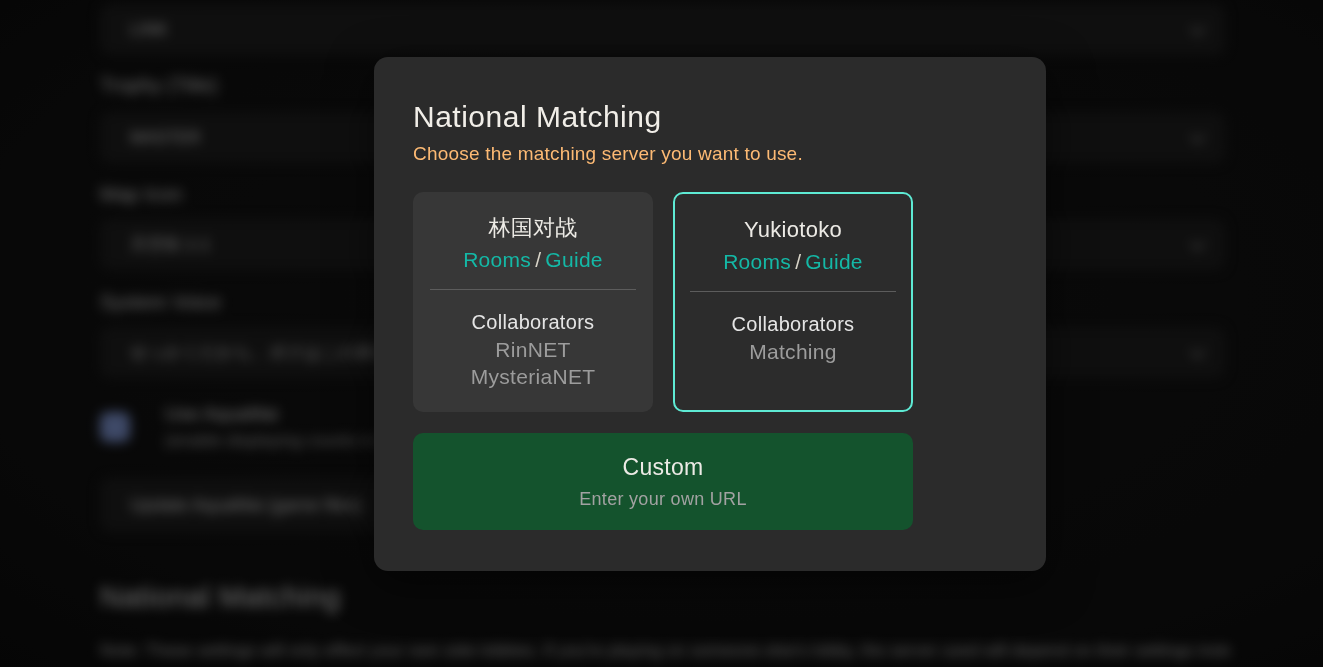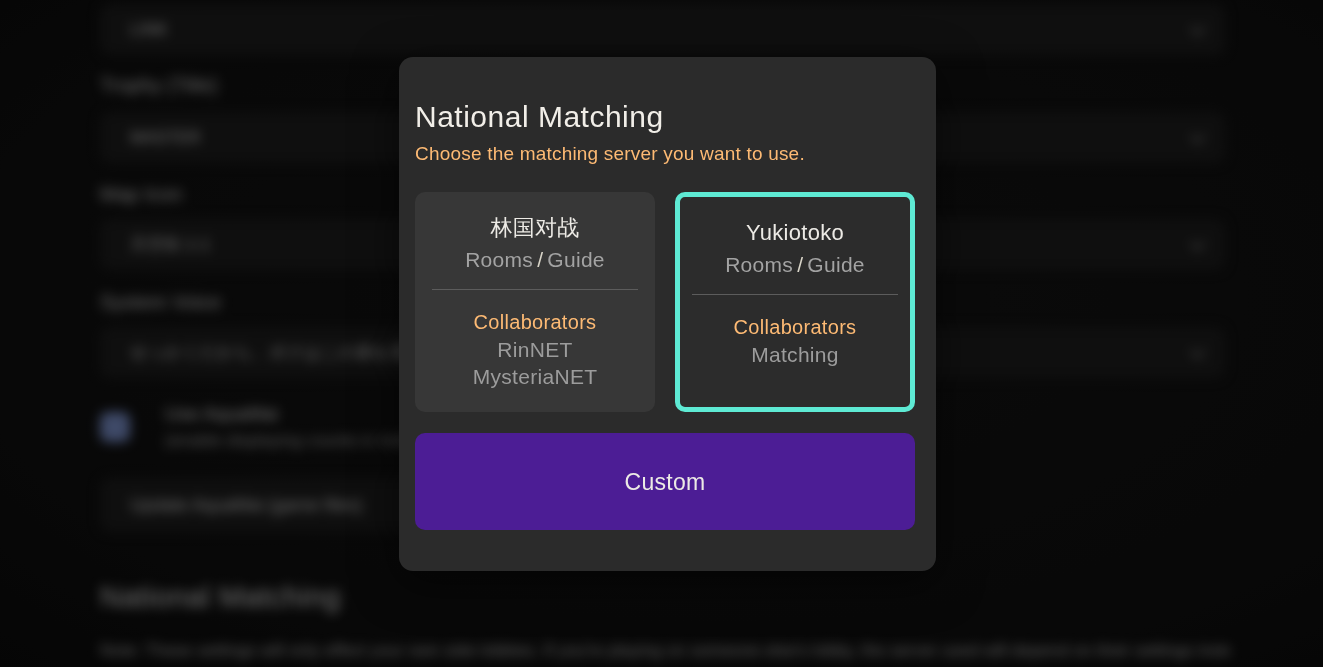--- a/index.html
+++ b/index.html
@@ -16,36 +16,36 @@
   .bg-check-label{position:absolute;left:165px;top:403px;font-size:19px;color:#e0e0e0;white-space:nowrap;}
   .bg-check-desc{position:absolute;left:165px;top:431px;font-size:17px;color:#ababab;white-space:nowrap;}
   .bg-button{position:absolute;left:100px;top:478px;width:740px;height:54px;background:#1e1e1e;border-radius:10px;border:none;text-align:left;}
   .bg-button-text{position:absolute;left:30px;top:0;line-height:54px;font-size:18px;color:#d6d6d6;white-space:nowrap;}
   .bg-heading{position:absolute;left:100px;top:581px;font-size:29px;font-weight:500;letter-spacing:.5px;color:#e5e5e5;white-space:nowrap;}
   .bg-note{position:absolute;left:100px;top:641px;width:1130px;font-size:17px;color:#bdbdbd;white-space:nowrap;overflow:hidden;}
 
   .dim-overlay{position:absolute;inset:0;background:rgba(0,0,0,0.50);}
 
   
-  .modal{position:absolute;left:374px;top:57px;width:537px;height:514px;box-sizing:border-box;
-    background:#2b2b2b;border-radius:14px;padding:0 16px;box-shadow:0 12px 45px rgba(0,0,0,.55);margin-left:25px;}
+  .modal{position:absolute;left:374px;top:57px;width:672px;height:514px;box-sizing:border-box;
+    background:#2b2b2b;border-radius:14px;padding:0 39px;box-shadow:0 12px 45px rgba(0,0,0,.55);}
   .modal-title{margin:0;padding-top:43px;font-size:30px;font-weight:400;letter-spacing:.5px;color:#f1eee8;line-height:34px;}
   .modal-subtitle{margin:9px 0 0;font-size:19px;color:#fdba74;line-height:22px;letter-spacing:.2px;}
   .server-row{margin-top:27px;display:flex;gap:20px;}
   .server-card{width:240px;height:220px;box-sizing:border-box;border-radius:10px;background:#373737;
     display:flex;flex-direction:column;align-items:center;cursor:pointer;}
-  .server-card.selected{background:#2c2c2c;border:5px solid #5eead4;}
+  .server-card.selected{background:#2c2c2c;border:2px solid #5eead4;}
   .server-name{margin-top:23px;font-size:22px;color:#eceae5;line-height:26px;letter-spacing:.3px;}
   .server-links{margin-top:6px;font-size:21px;line-height:25px;letter-spacing:.3px;}
-  .server-links a{color:#a3a3a3;text-decoration:none;cursor:pointer;}
+  .server-links a{color:#14b8a6;text-decoration:none;cursor:pointer;}
   .link-sep{color:#d8d4c8;padding:0 4px;}
   .card-divider{width:206px;height:1px;background:#5c5c5c;border:none;margin:17px 0 0;}
-  .collab-heading{margin-top:20px;font-size:20px;color:#fdba74;line-height:24px;letter-spacing:.3px;}
+  .collab-heading{margin-top:20px;font-size:20px;color:#e5e5e5;line-height:24px;letter-spacing:.3px;}
   .collab-name{margin-top:5px;font-size:21px;color:#9c9c9c;line-height:22px;letter-spacing:.3px;}
-  .custom-card{margin-top:21px;width:500px;height:97px;border-radius:10px;background:#4c1d95;
+  .custom-card{margin-top:21px;width:500px;height:97px;border-radius:10px;background:#14532d;
     display:flex;flex-direction:column;align-items:center;justify-content:center;cursor:pointer;}
   .custom-title{font-size:23px;color:#eceae5;line-height:28px;letter-spacing:.3px;}
   .custom-sub{margin-top:7px;font-size:18px;color:#a2a2a2;line-height:22px;letter-spacing:.3px;}
 </style>
 </head>
 <body>
 
 <div class="stage">
 
   <div class="bg-layer">
@@ -111,16 +111,17 @@
         </div>
         <hr class="card-divider">
         <div class="collab-heading">Collaborators</div>
         <div class="collab-name">Matching</div>
       </div>
 
     </div>
 
     <div class="custom-card">
       <div class="custom-title">Custom</div>
+      <div class="custom-sub">Enter your own URL</div>
     </div>
   </div>
 
 </div>
 
 </body></html>

